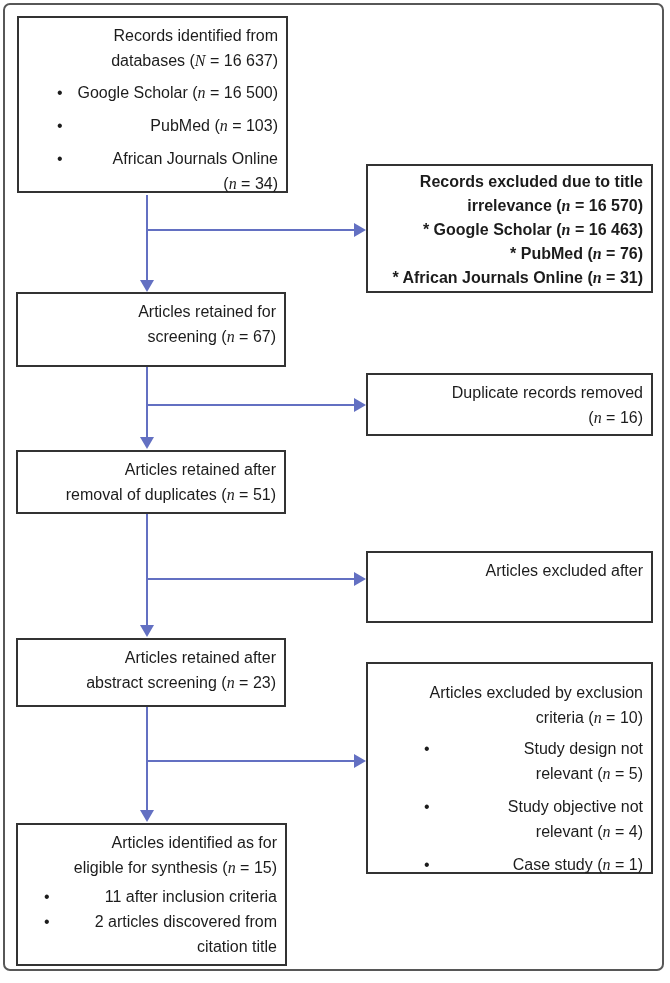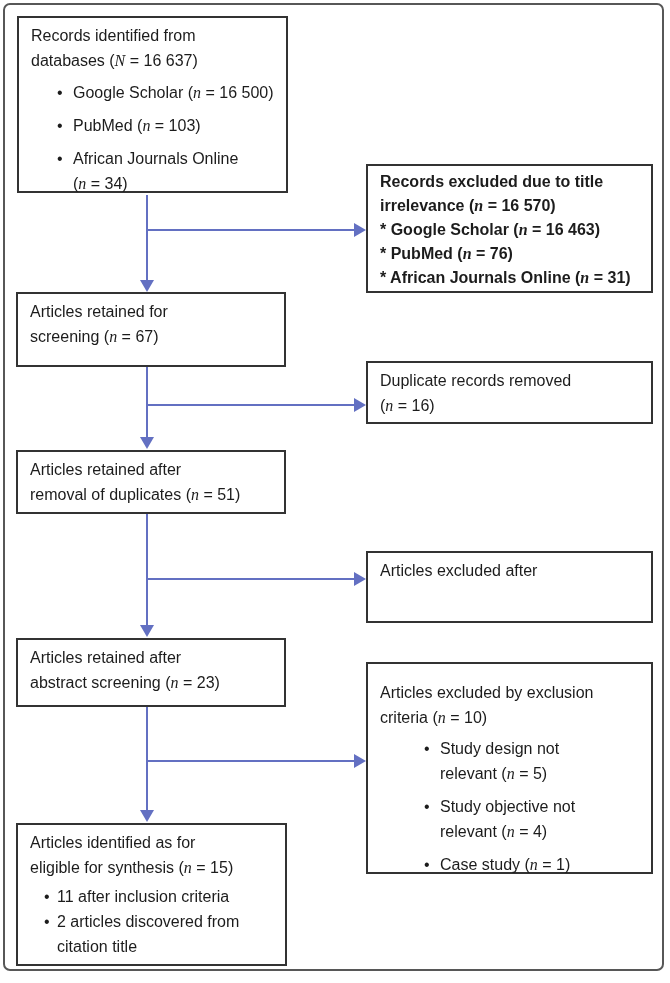--- a/index.html
+++ b/index.html
@@ -33,21 +33,21 @@
   .box {
     position: absolute;
     background: var(--bg);
     border: 2px solid var(--box-border);
     box-sizing: border-box;
     padding: 5px 8px 0 12px;
     font-size: 16px;
     line-height: 25px;
   }
   .box.tight { line-height: 24px; padding-top: 4px; font-weight: bold; }
-  .t { white-space: nowrap; }
+  .t { white-space: nowrap; text-align: right; }
   .var {
     font-family: "Liberation Serif", serif;
     font-style: italic;
   }
   ul.bullets { list-style: none; margin: 7px 0 0 0; padding: 0 0 0 26px; }
   ul.bullets li { display: flex; }
   ul.bullets li + li { margin-top: 8px; }
   .dot { width: 16px; flex: none; }
   .btext { flex: 1; }
   
@@ -133,21 +133,21 @@
       <div class="t">* PubMed (<span class="var">n</span> = 76)</div>
       <div class="t">* African Journals Online (<span class="var">n</span> = 31)</div>
     </div>
   </div>
 
   <div class="box box-screening" style="left:16px;top:292px;width:270px;height:75px">
     <div class="t">Articles retained for</div>
     <div class="t">screening (<span class="var">n</span> = 67)</div>
   </div>
 
-  <div class="box box-duplicates" style="left:366px;top:361px;width:287px;height:63px">
+  <div class="box box-duplicates" style="left:366px;top:373px;width:287px;height:63px">
     <div class="t">Duplicate records removed</div>
     <div class="t">(<span class="var">n</span> = 16)</div>
   </div>
 
   <div class="box box-after-duplicates" style="left:16px;top:450px;width:270px;height:64px">
     <div class="t">Articles retained after</div>
     <div class="t">removal of duplicates (<span class="var">n</span> = 51)</div>
   </div>
 
   <div class="box box-abstract-excluded" style="left:366px;top:551px;width:287px;height:72px">

